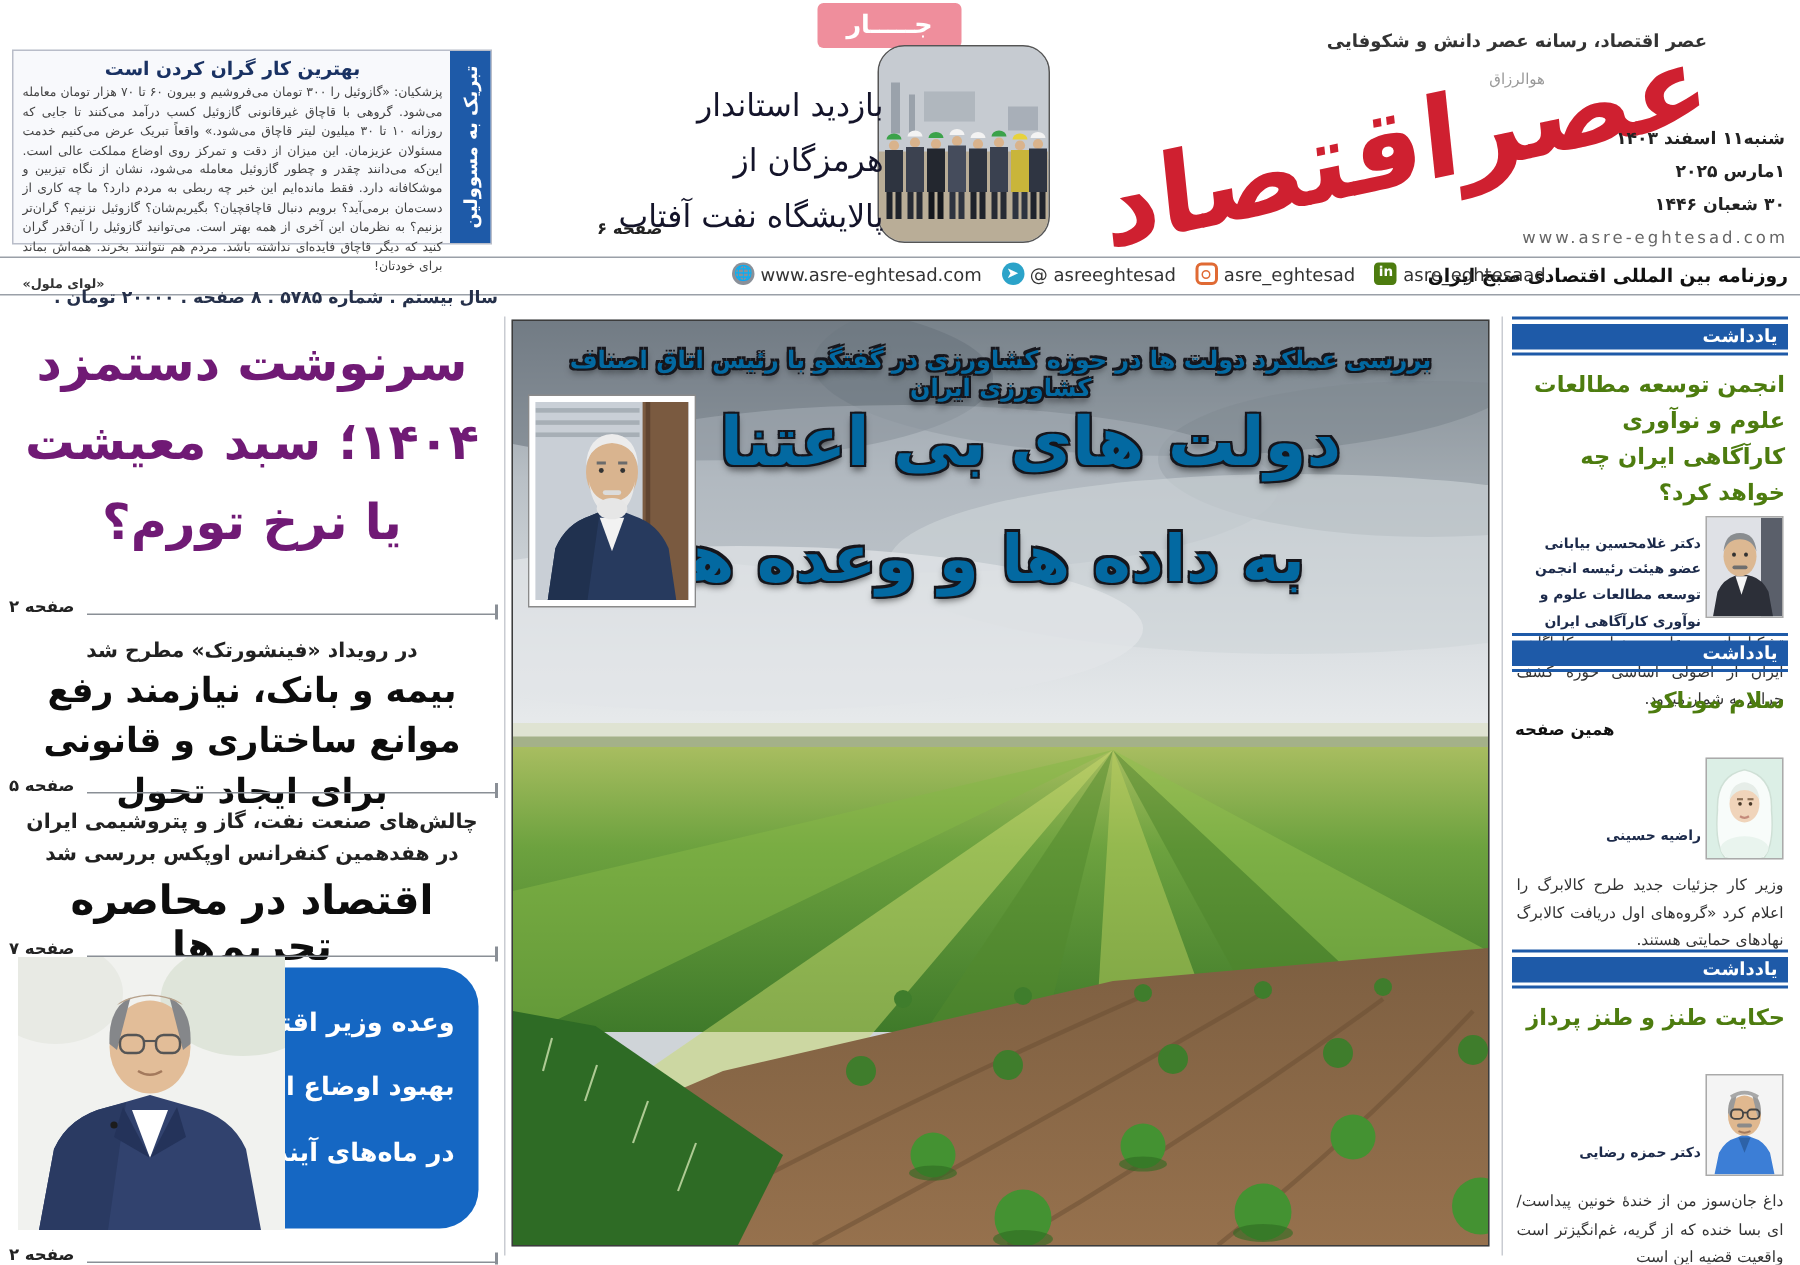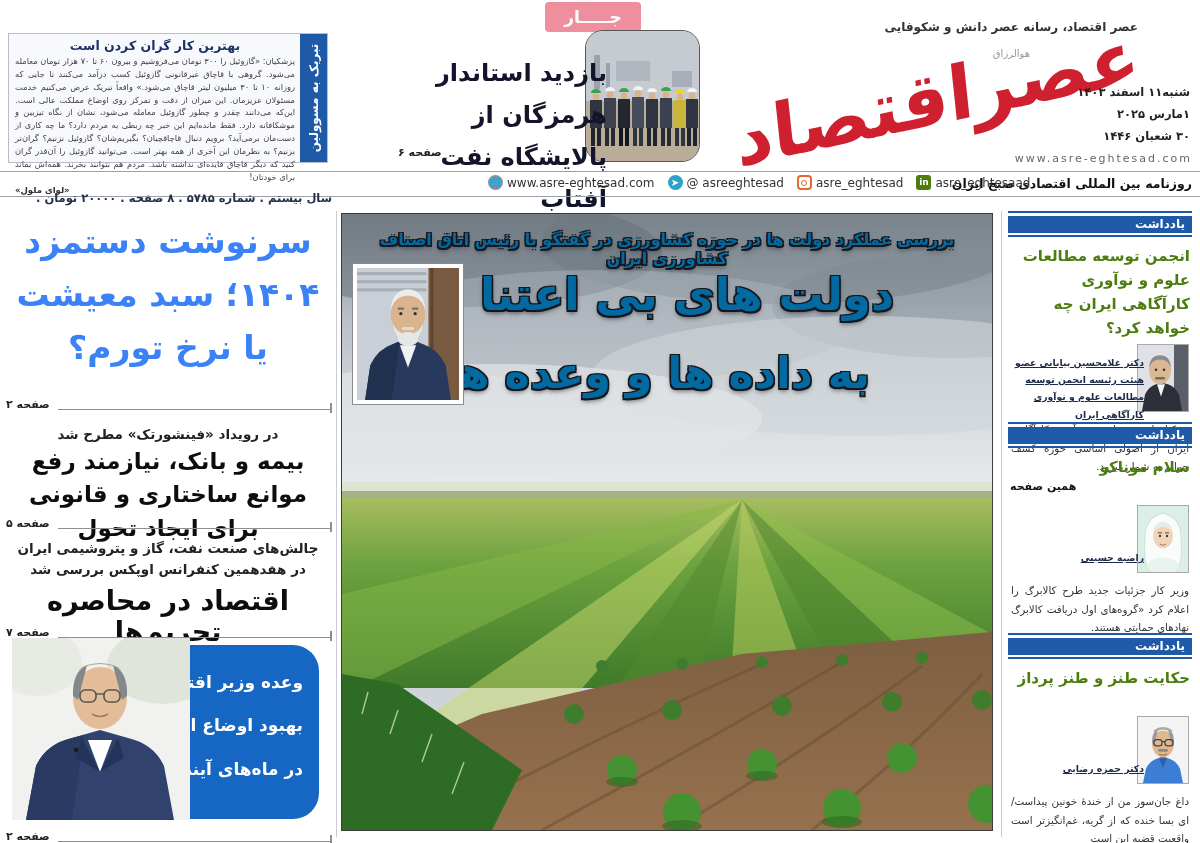--- a/index.html
+++ b/index.html
@@ -19,21 +19,21 @@
 
   
   .jar{left:545px;top:2px;width:96px;height:30px;background:#ef8e9c;border-radius:4px;
     color:#fff;font-weight:bold;font-size:17px;text-align:center;line-height:30px;}
   .jar-tail{left:600px;top:31px;width:0;height:0;border-left:9px solid transparent;
     border-right:9px solid transparent;border-top:11px solid #ef8e9c;}
 
   
   .tc-photo{left:585px;top:30px;width:113px;height:130px;border:1px solid #555;border-radius:18px;
     overflow:hidden;background:#c6cbd1;}
-  .tc-head{left:417px;top:52px;width:190px;text-align:right;font-size:24px;font-weight:bold;
+  .tc-head{left:399px;top:52px;width:190px;text-align:right;font-size:21px;font-weight:normal;
     color:#14142a;line-height:1.75;}
   .tc-pref{left:398px;top:146px;font-size:11px;font-weight:bold;color:#222;}
 
   
   .tl-box{left:8px;top:33px;width:318px;height:128px;border:1px solid #b9bdc9;background:#f8f9fc;}
   .tl-strip{position:absolute;right:0;top:0;width:27px;height:100%;background:#1e5aa8;}
   .tl-strip span{position:absolute;left:50%;top:50%;transform:translate(-50%,-50%) rotate(-90deg);
     color:#fff;font-size:12px;font-weight:bold;white-space:nowrap;}
   .tl-inner{position:absolute;right:32px;left:6px;top:4px;}
   .tl-title{text-align:center;font-size:12.5px;font-weight:bold;color:#1a3263;margin-bottom:2px;}
@@ -51,21 +51,21 @@
   .ic-globe{background:#8a9099;}
   .ic-tel{background:#2ba3c9;}
   .ic-ig{background:#fff;border:2px solid #e06a34;border-radius:4px;width:11px;height:11px;position:relative;}
   .ic-ig::after{content:"";position:absolute;left:2.5px;top:2.5px;width:6px;height:6px;border:1.5px solid #e06a34;border-radius:50%;box-sizing:border-box;}
   .ic-in{background:#4d7c0f;border-radius:3px;font-size:9px;}
 
   
   .vrule{width:1px;background:#c9ccd2;top:211px;height:626px;}
 
   
-  .lc-h1{left:0;top:216px;width:336px;text-align:center;font-size:33px;font-weight:bold;color:#3b82f6;line-height:1.6;}
+  .lc-h1{left:0;top:216px;width:336px;text-align:center;font-size:33px;font-weight:bold;color:#701a75;line-height:1.6;}
   .pref-row{left:6px;width:326px;display:flex;direction:ltr;align-items:center;gap:8px;}
   .pref-label{font-size:11px;font-weight:bold;color:#222;white-space:nowrap;}
   .pref-line{flex:1;height:9px;border-bottom:1.5px solid #8a8f96;position:relative;}
   .pref-line::after{content:"";position:absolute;right:0;bottom:-4px;width:2px;height:10px;background:#8a8f96;}
   .lc-kick{left:0;width:336px;text-align:center;font-size:13.5px;font-weight:bold;color:#222;line-height:1.55;}
   .lc-h2{left:0;width:336px;text-align:center;font-size:23px;font-weight:bold;color:#0d0d0d;line-height:1.45;}
   .lc-h3{left:0;width:336px;text-align:center;font-size:27px;font-weight:bold;color:#0d0d0d;}
 
   .promo-box{left:57px;top:645px;width:262px;height:174px;background:#1567c3;border-radius:26px;}
   .promo-text{position:absolute;right:16px;top:16px;text-align:right;color:#fff;font-size:17px;
@@ -86,22 +86,22 @@
   
   .sb{left:1008px;width:184px;position:absolute;}
   .sb-topline{height:2px;background:#1e5aa8;}
   .sb-bar{margin-top:3px;height:17px;background:#1e5aa8;color:#fff;font-size:12px;font-weight:bold;
     line-height:17px;padding-right:7px;text-align:right;}
   .sb-underline{height:2px;background:#1e5aa8;margin-top:2px;}
   .sb-title{text-align:right;font-size:15px;font-weight:bold;color:#4d7c0f;line-height:1.6;
     margin:7px 2px 2px;min-height:46px;}
   .sb-row{position:relative;height:76px;}
   .sb-photo{position:absolute;right:3px;top:2px;width:50px;height:66px;border:1px solid #aaa;overflow:hidden;background:#eee;}
-  .sb-caption{position:absolute;right:48px;left:2px;font-size:9.3px;font-weight:bold;
-    color:#1c2a4a;text-decoration:underline;line-height:1.85;}
+  .sb-caption{position:absolute;right:58px;left:2px;font-size:9.3px;font-weight:bold;
+    color:#1c2a4a;line-height:1.85;}
   .cap-mid{top:12px;}
   .cap-low{top:46px;}
   .sb-body{font-size:10.3px;color:#333;text-align:justify;line-height:1.8;padding:2px 3px 0 3px;}
   .sb-pref{font-size:11px;font-weight:bold;color:#111;text-align:left;padding:4px 2px 0 2px;}
 </style>
 </head>
 <body>
 
 <div id="page">
 

